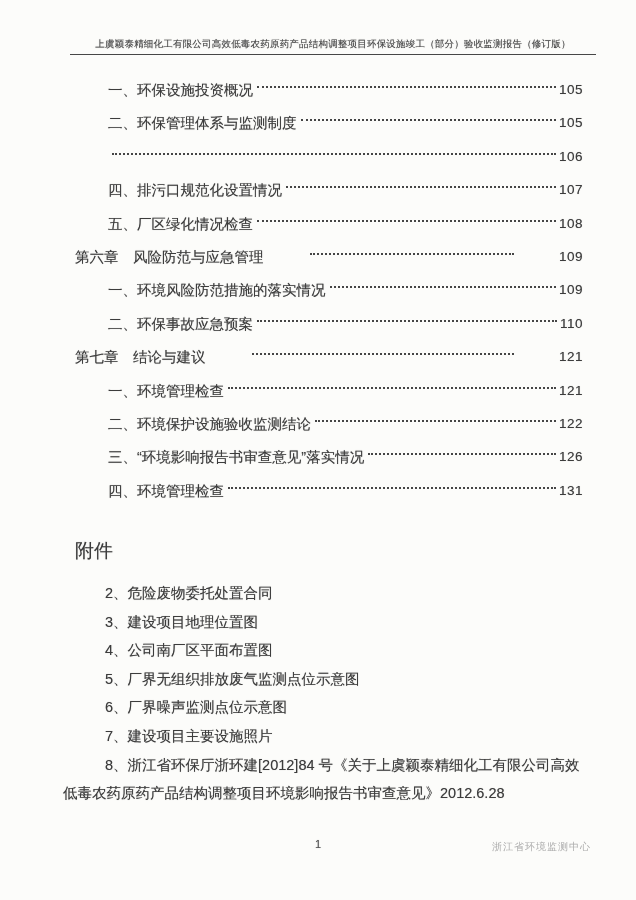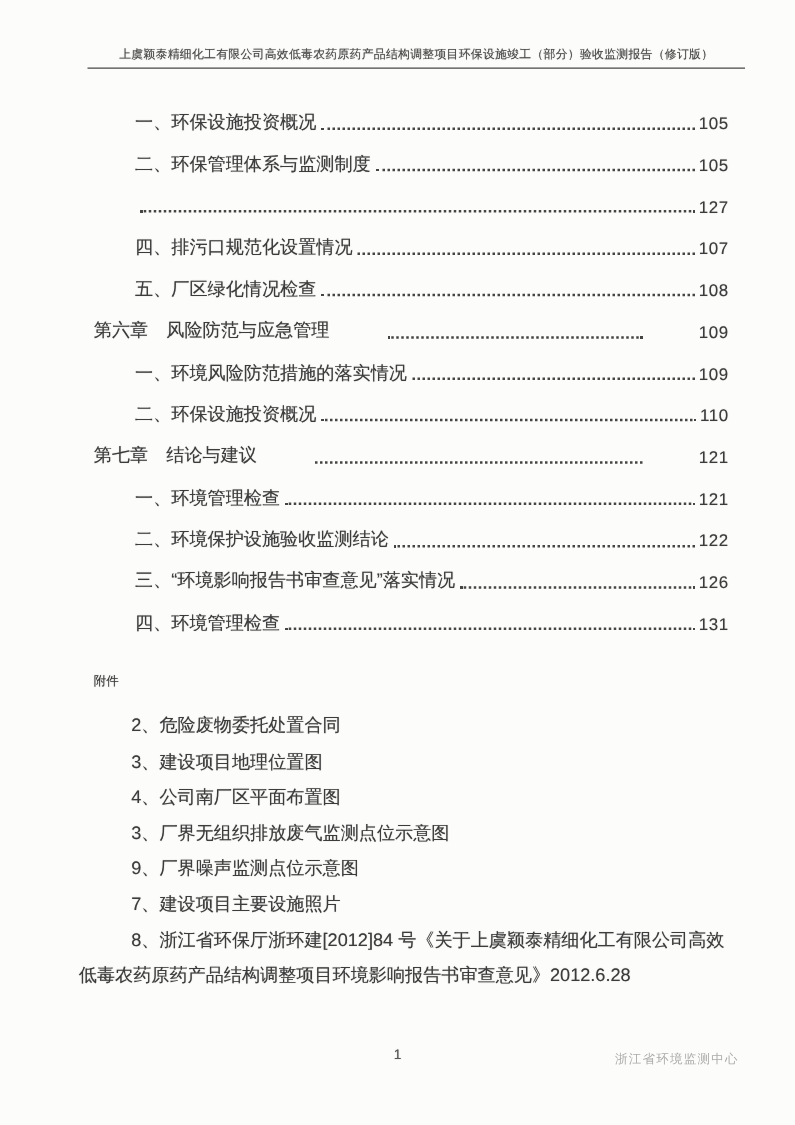--- a/index.html
+++ b/index.html
@@ -34,21 +34,21 @@
     color: #4a4a4a;
   }
   .toc {
     position: absolute;
     top: 81px;
     left: 63px;
     width: 520px;
   }
   .toc-row {
     display: flex;
-    align-items: center;
+    align-items: flex-start;
     height: 33.4px;
     font-size: 14.5px;
   }
   .toc-row.section { padding-left: 45px; }
   .toc-row.chapter { padding-left: 12px; gap: 42px; }
   .toc-label { white-space: nowrap; }
   .toc-dots {
     flex: 1;
     height: 0;
     margin: 0 3px 0 4px;
@@ -62,21 +62,21 @@
   }
   .attachments {
     position: absolute;
     top: 538px;
     left: 63px;
     width: 520px;
   }
   .att-heading {
     margin: 0 0 15px 0;
     padding-left: 12px;
-    font-size: 10px;
+    font-size: 19px;
     font-weight: normal;
   }
   .att-item {
     margin: 0;
     font-size: 14.5px;
     line-height: 28.6px;
     text-indent: 42px;
   }
   .footer-page {
     position: absolute;
@@ -110,21 +110,21 @@
       <span class="toc-dots"></span>
       <span class="toc-page">105</span>
     </div>
     <div class="toc-row section">
       <span class="toc-label">二、环保管理体系与监测制度</span>
       <span class="toc-dots"></span>
       <span class="toc-page">105</span>
     </div>
     <div class="toc-row section">
       <span class="toc-dots"></span>
-      <span class="toc-page">127</span>
+      <span class="toc-page">106</span>
     </div>
     <div class="toc-row section">
       <span class="toc-label">四、排污口规范化设置情况</span>
       <span class="toc-dots"></span>
       <span class="toc-page">107</span>
     </div>
     <div class="toc-row section">
       <span class="toc-label">五、厂区绿化情况检查</span>
       <span class="toc-dots"></span>
       <span class="toc-page">108</span>
@@ -133,21 +133,21 @@
       <span class="toc-label">第六章　风险防范与应急管理</span>
       <span class="toc-dots"></span>
       <span class="toc-page">109</span>
     </div>
     <div class="toc-row section">
       <span class="toc-label">一、环境风险防范措施的落实情况</span>
       <span class="toc-dots"></span>
       <span class="toc-page">109</span>
     </div>
     <div class="toc-row section">
-      <span class="toc-label">二、环保设施投资概况</span>
+      <span class="toc-label">二、环保事故应急预案</span>
       <span class="toc-dots"></span>
       <span class="toc-page">110</span>
     </div>
     <div class="toc-row chapter">
       <span class="toc-label">第七章　结论与建议</span>
       <span class="toc-dots"></span>
       <span class="toc-page">121</span>
     </div>
     <div class="toc-row section">
       <span class="toc-label">一、环境管理检查</span>
@@ -169,22 +169,22 @@
       <span class="toc-dots"></span>
       <span class="toc-page">131</span>
     </div>
   </div>
 
   <div class="attachments">
     <h3 class="att-heading">附件</h3>
     <p class="att-item">2、危险废物委托处置合同</p>
     <p class="att-item">3、建设项目地理位置图</p>
     <p class="att-item">4、公司南厂区平面布置图</p>
-    <p class="att-item">3、厂界无组织排放废气监测点位示意图</p>
-    <p class="att-item">9、厂界噪声监测点位示意图</p>
+    <p class="att-item">5、厂界无组织排放废气监测点位示意图</p>
+    <p class="att-item">6、厂界噪声监测点位示意图</p>
     <p class="att-item">7、建设项目主要设施照片</p>
     <p class="att-item">8、浙江省环保厅浙环建[2012]84 号《关于上虞颖泰精细化工有限公司高效低毒农药原药产品结构调整项目环境影响报告书审查意见》2012.6.28</p>
   </div>
 
   <div class="footer-page">1</div>
   <div class="footer-org">浙江省环境监测中心</div>
 
 </div>
 
 </body></html>

